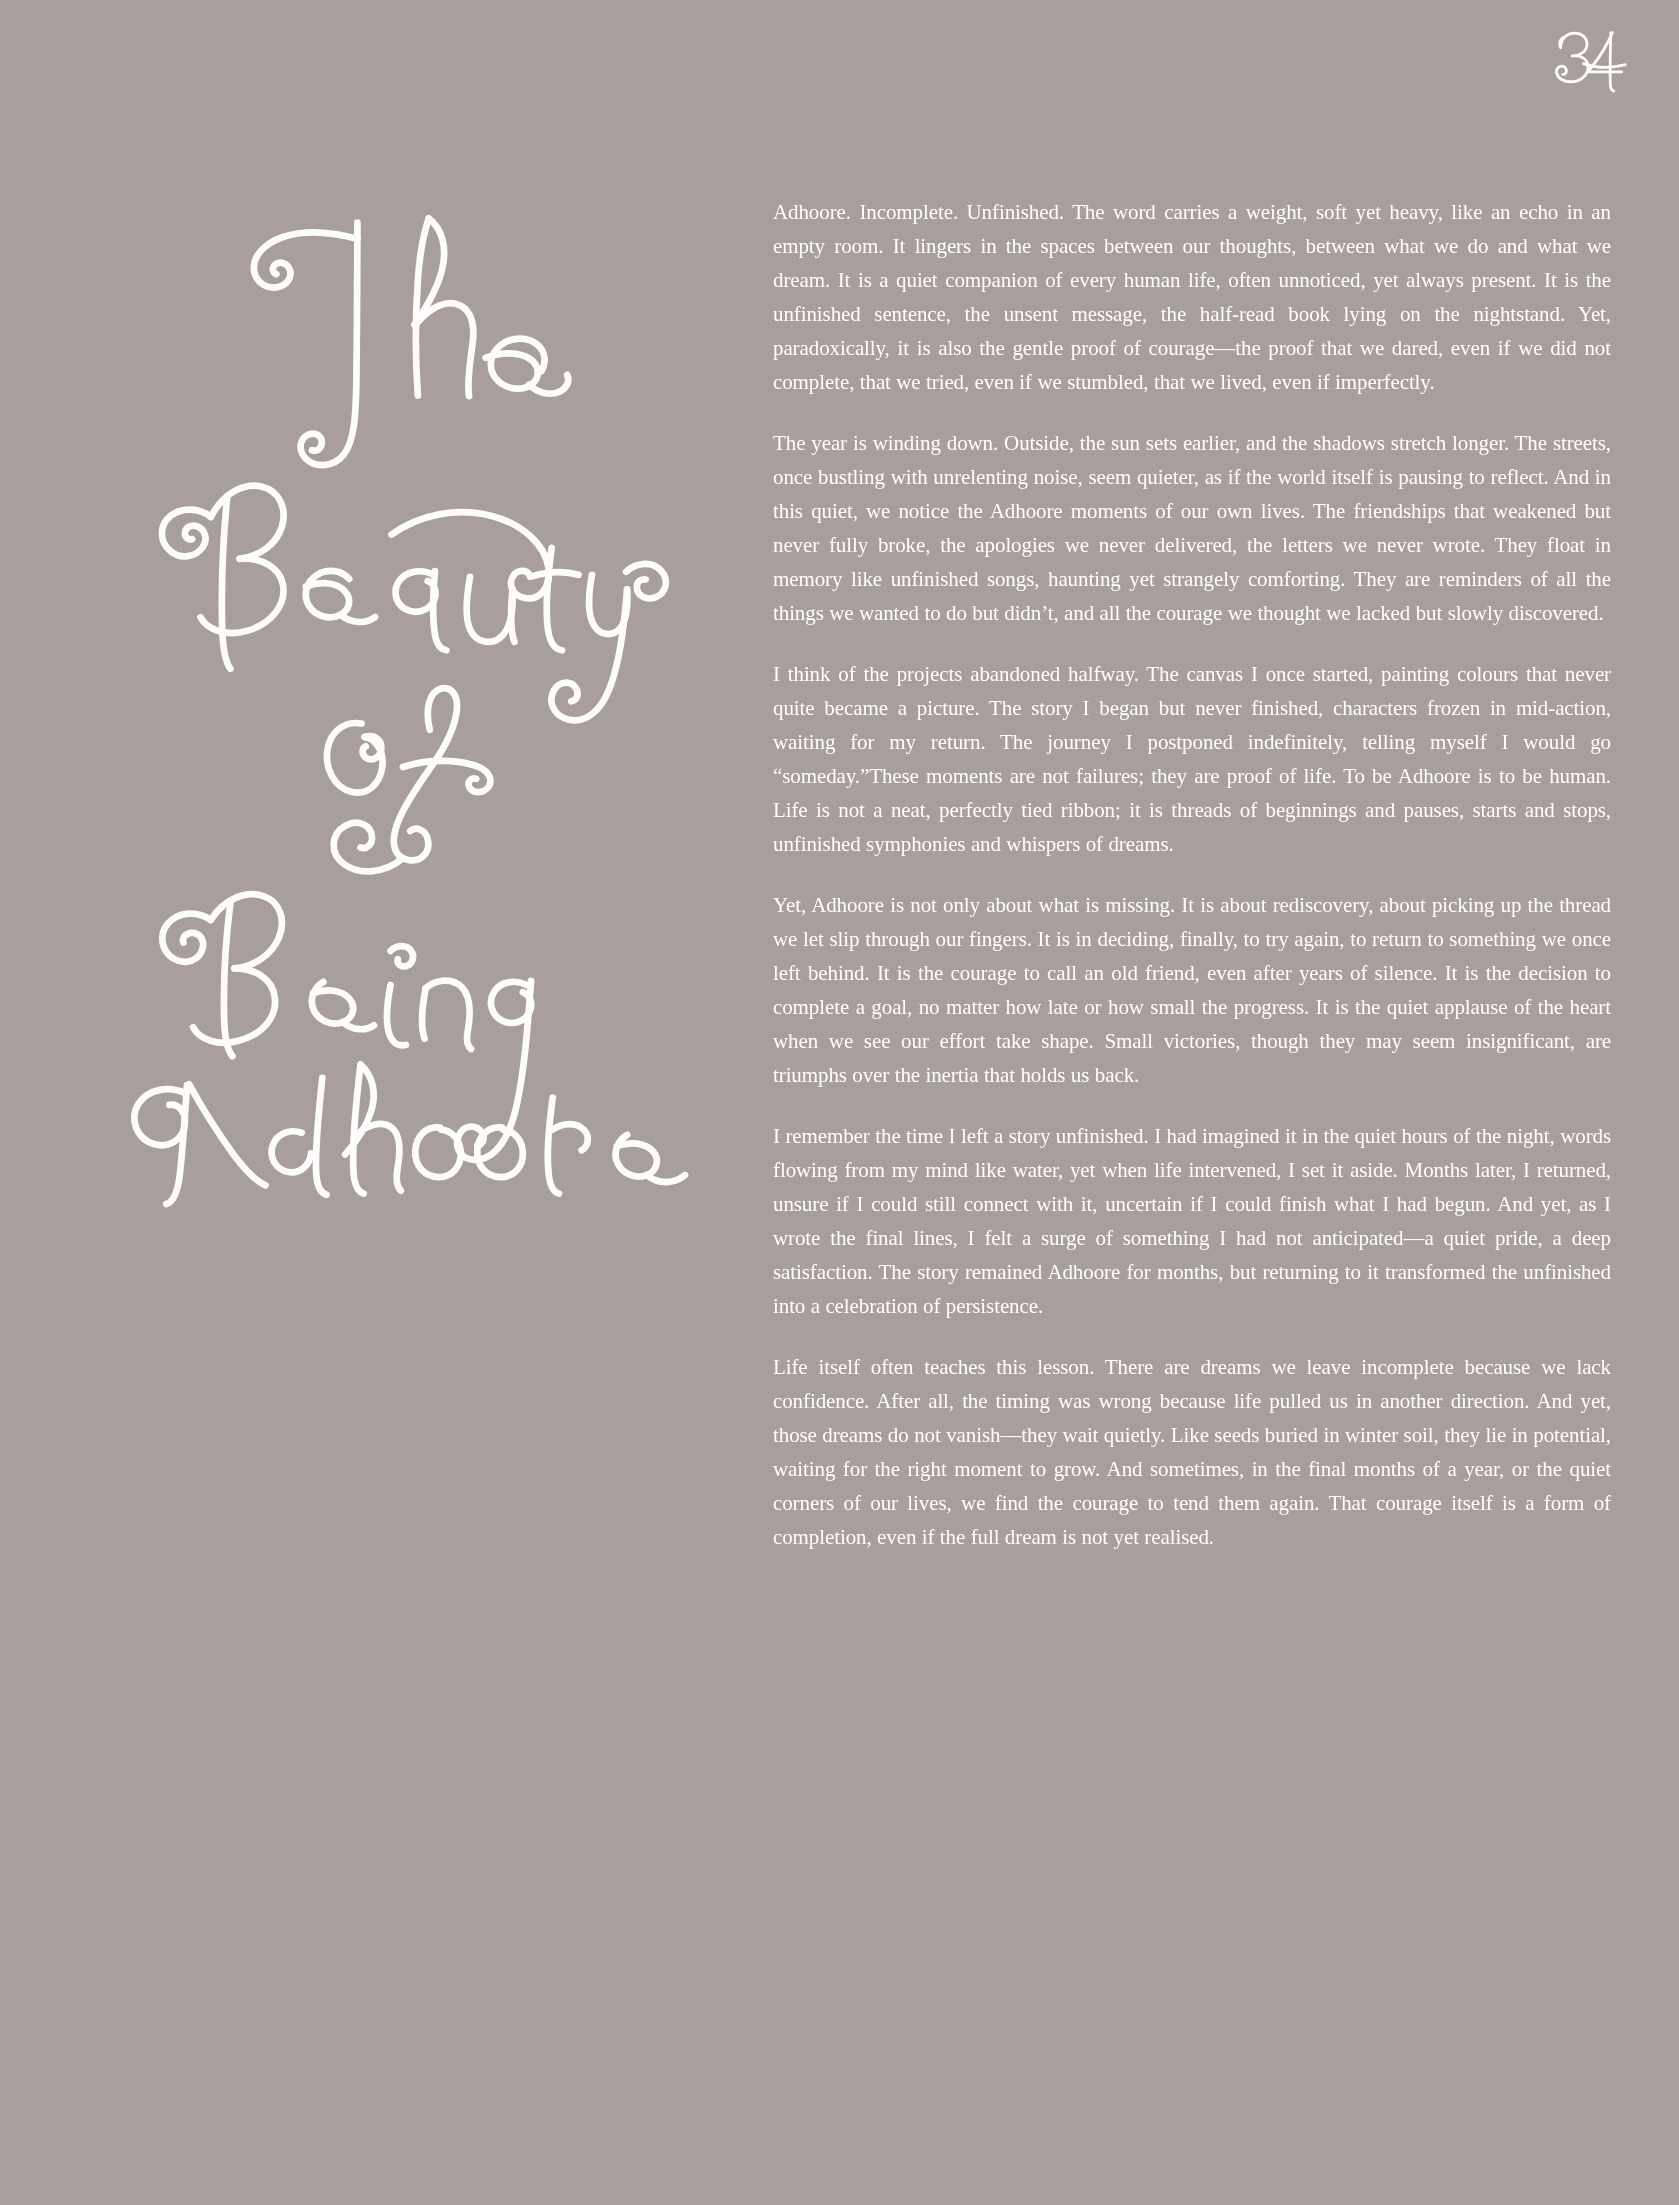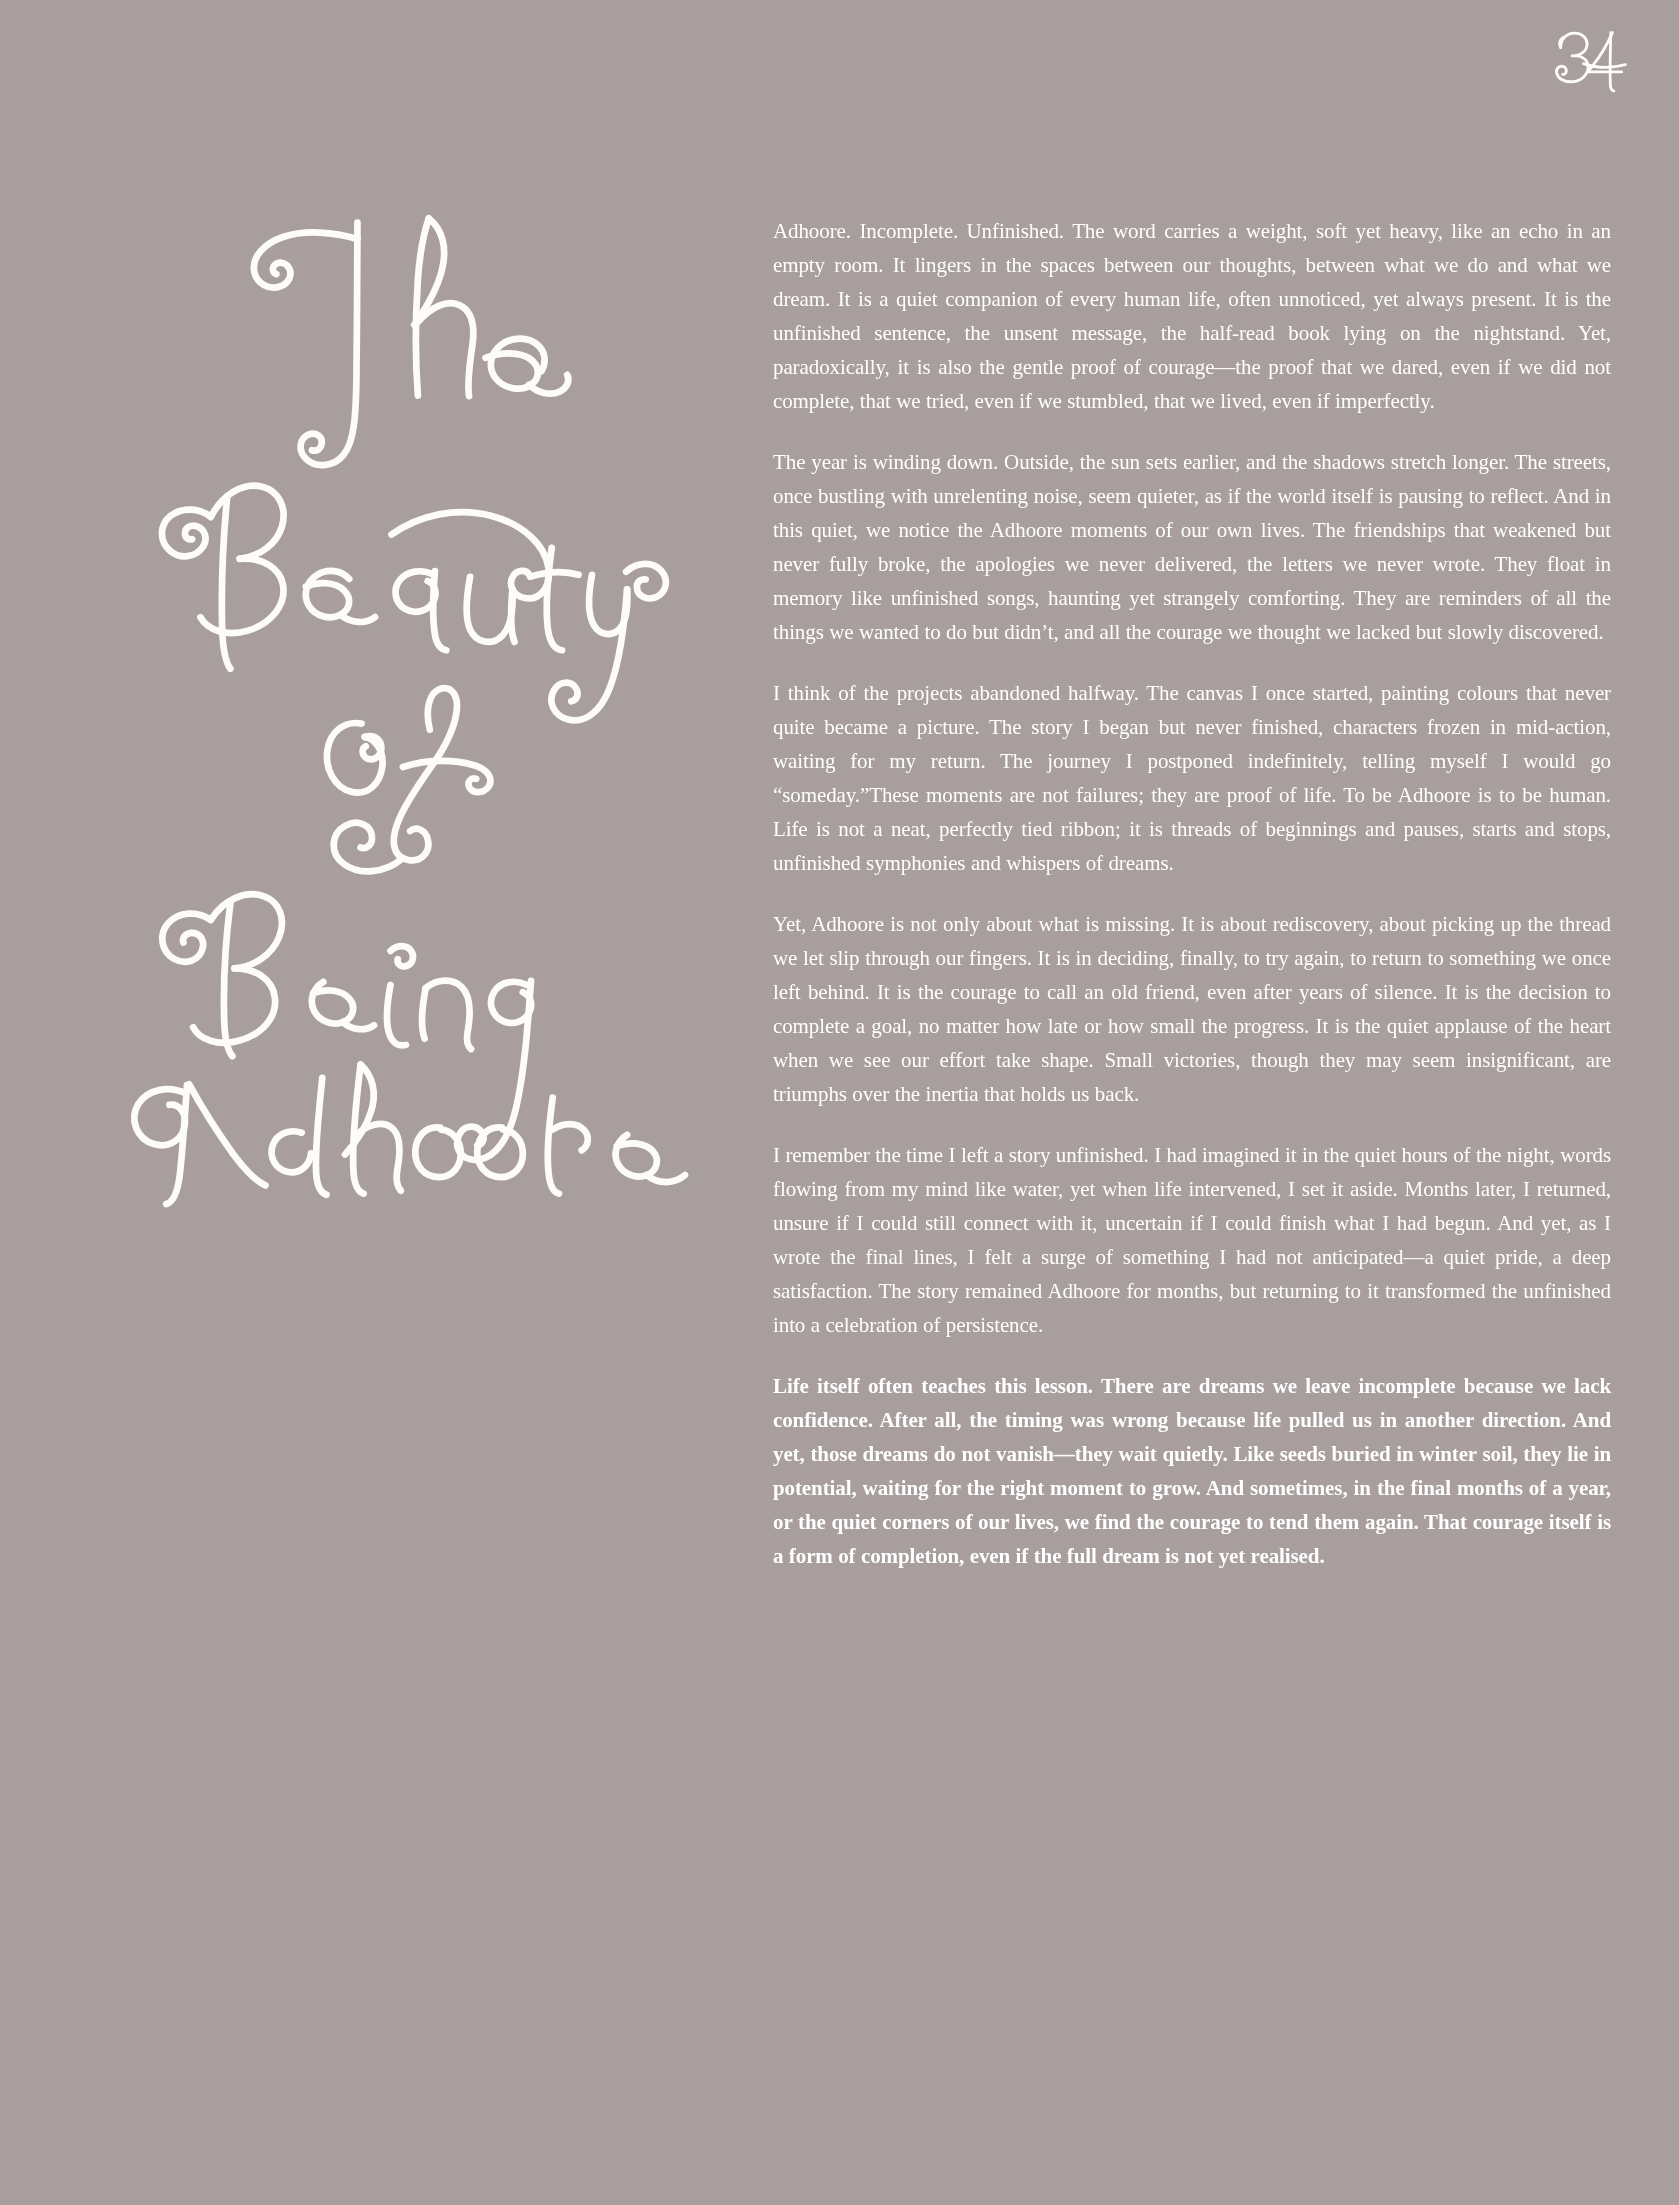--- a/index.html
+++ b/index.html
@@ -48,40 +48,40 @@
     left: 0; top: 0;
     width: 0.5px; height: 0.5px;
     overflow: hidden;
     opacity: 0;
   }
 
   
   .article-column {
     position: absolute;
     left: 773px;
-    top: 214px;
+    top: 195px;
     width: 838px;
   }
 
   .article-column p {
     margin: 0 0 27px 0;
     color: #ffffff;
     font-family: "Liberation Serif", serif;
     font-size: 21px;
     line-height: 34px;
     text-align: justify;
     text-justify: inter-word;
     letter-spacing: -0.1px;
     word-spacing: 0.3px;
     font-weight: 400;
     
     -webkit-font-smoothing: antialiased;
   }
 
-  .article-column p:last-child { margin-bottom: 16px; font-weight: bold; }
+  .article-column p:last-child { margin-bottom: 16px; }
 </style>
 </head>
 <body>
 
 <div class="page-number">
   <span class="title-caption">34</span>
   <svg viewBox="0 0 230 150" xmlns="http://www.w3.org/2000/svg" aria-hidden="true">
     <g fill="none" stroke="#fdfcfb" stroke-width="5.4" stroke-linecap="round" stroke-linejoin="round">
 
       <path d="M96 53 C96 36 108 25 123 25 C137 25 147 34 147 46 C147 60 134 69 118 69

